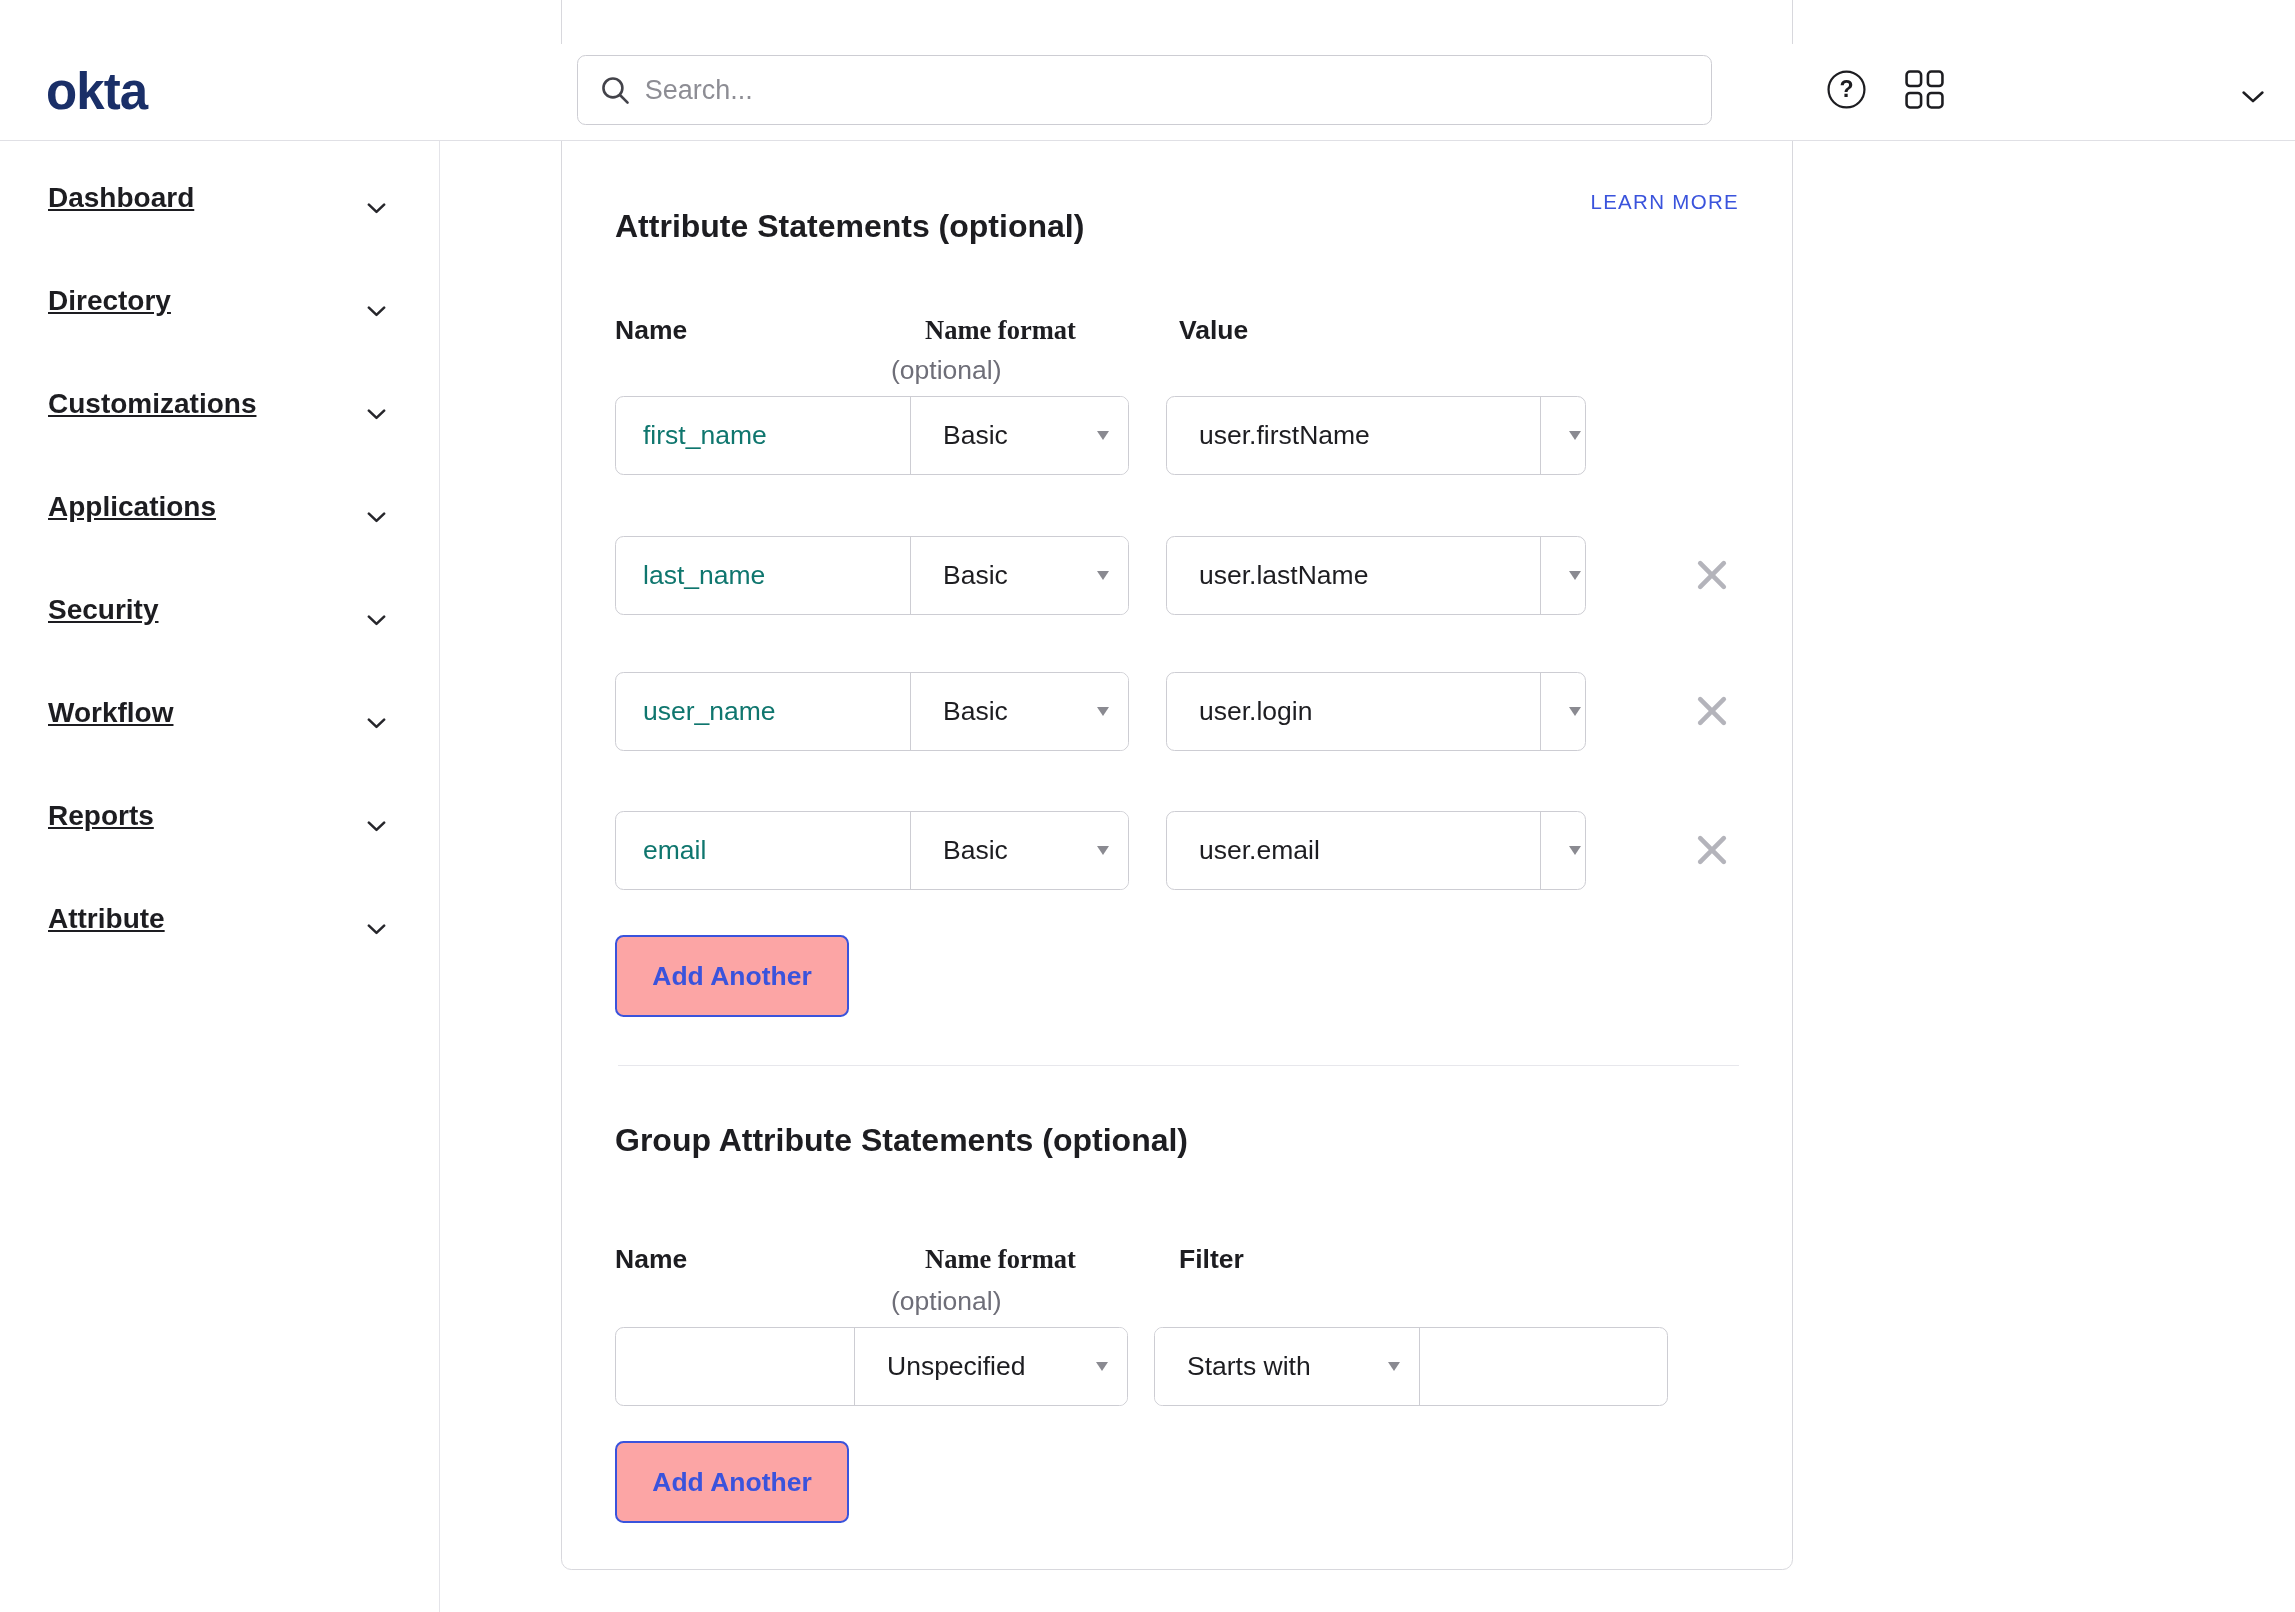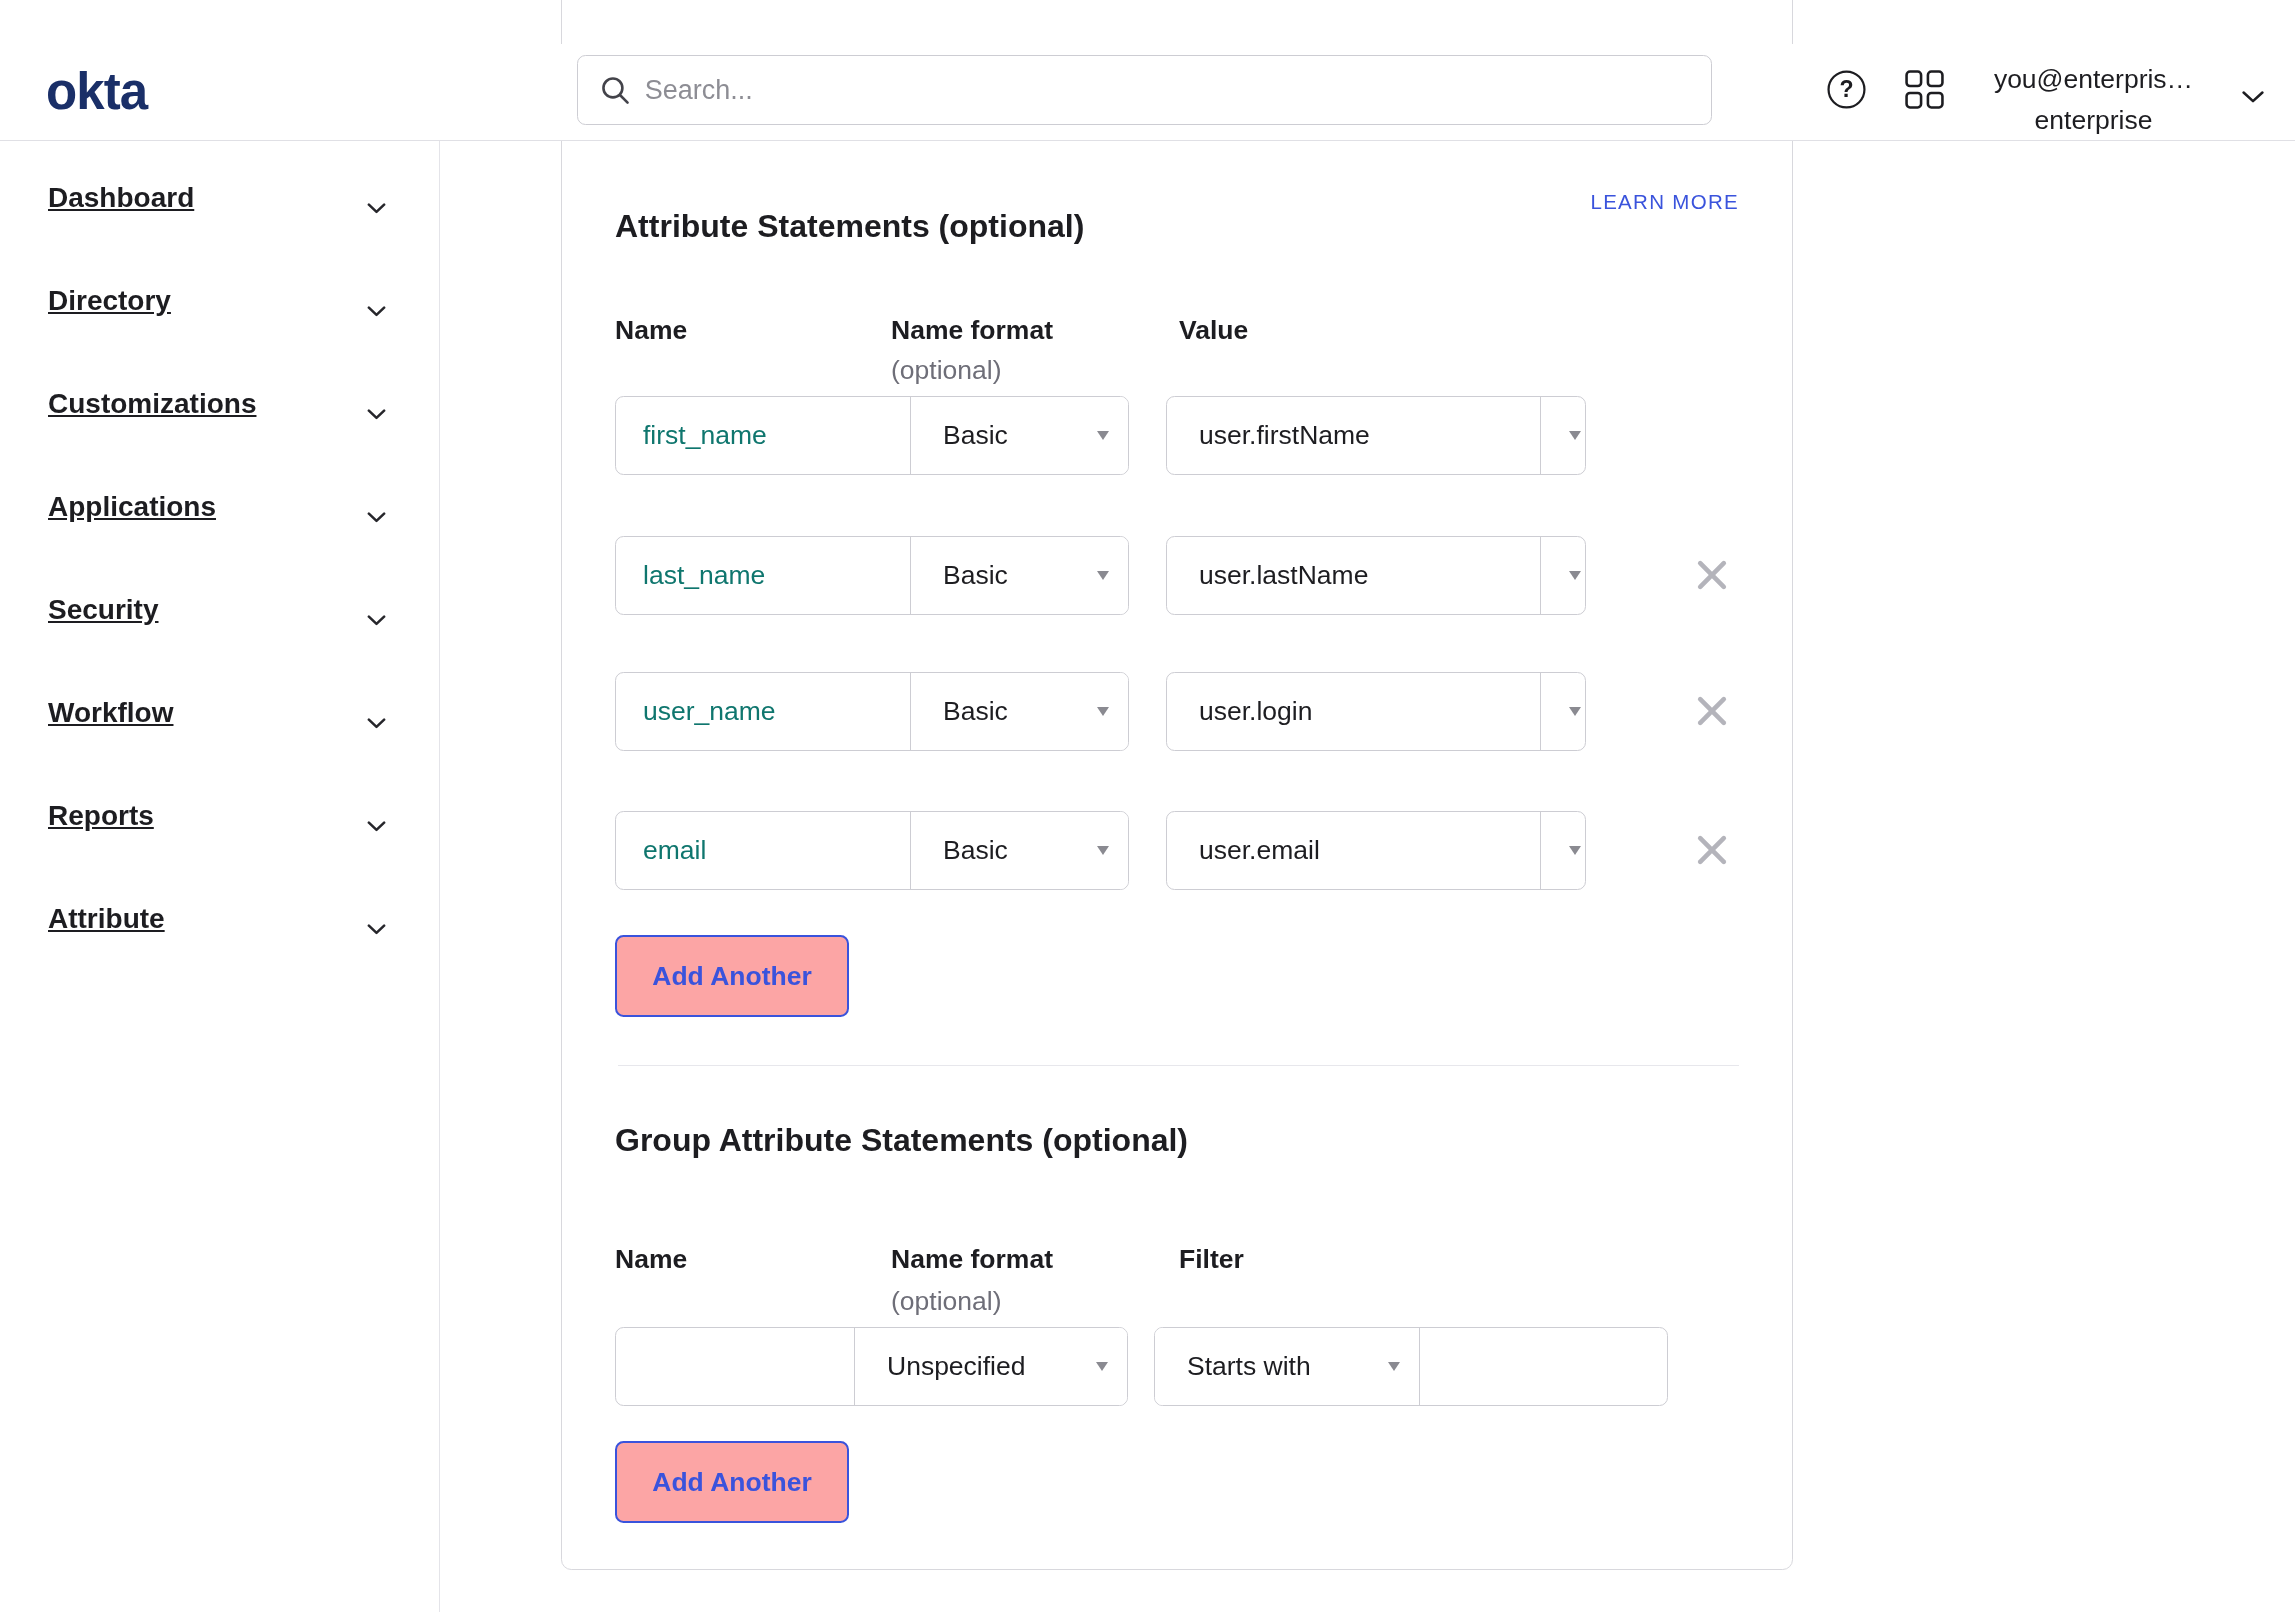--- a/index.html
+++ b/index.html
@@ -79,21 +79,21 @@
   .learn-more{
     position:absolute; right:556px; top:183px; height:38px; line-height:38px;
     font-size:20.5px; font-weight:500; letter-spacing:1.3px; color:#3a53dc;
     cursor:pointer;
   }
 
   .col-h{
     position:absolute; height:38px; line-height:38px;
     font-size:26.5px; font-weight:700; color:#1d1d21;
   }
-  .cx-name{ left:615px; } .cx-format{ left:891px; } .cx-val{ left:1179px; }
+  .cx-name{ left:615px; } .cx-format{ left:925px;font-family:Liberation Serif, serif; } .cx-val{ left:1179px; }
   .h1{ top:311px; } .h2{ top:1240px; }
   .opt{
     position:absolute; left:891px; height:38px; line-height:38px;
     font-size:26.5px; color:#6e6e78;
   }
   .o1{ top:351px; } .o2{ top:1282px; }
 
   
   .row{ position:absolute; left:615px; width:1125px; height:79px; }
   .r0{ top:396px; } .r1{ top:536px; } .r2{ top:672px; } .r3{ top:811px; }
@@ -352,24 +352,20 @@
 
   <div class="tb-icon grid-icon">
     <svg width="41" height="41" viewBox="0 0 48 48">
       <rect x="3" y="3" width="17" height="17" rx="4" fill="none" stroke="#1d1d21" stroke-width="3"></rect>
       <rect x="28" y="3" width="17" height="17" rx="4" fill="none" stroke="#1d1d21" stroke-width="3"></rect>
       <rect x="3" y="28" width="17" height="17" rx="4" fill="none" stroke="#1d1d21" stroke-width="3"></rect>
       <rect x="28" y="28" width="17" height="17" rx="4" fill="none" stroke="#1d1d21" stroke-width="3"></rect>
     </svg>
   </div>
 
-  <div class="user-block">
-    <div>you@enterpris…</div>
-    <div>enterprise</div>
-  </div>
 
   <div class="user-caret">
     <svg width="24" height="13.7" viewBox="0 0 28 16">
       <path d="M3 3 L14 13 L25 3" fill="none" stroke="#1d1d21" stroke-width="3" stroke-linecap="round" stroke-linejoin="round"></path>
     </svg>
   </div>
 </header>
 
 
 </body></html>

